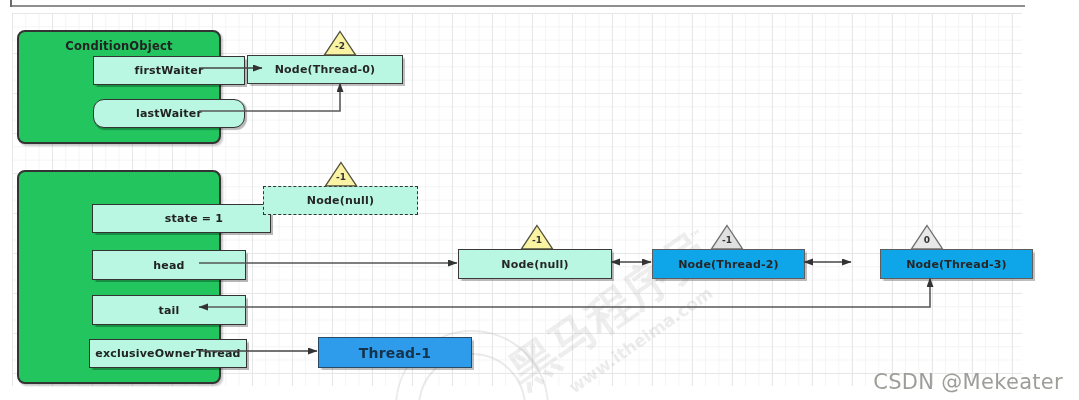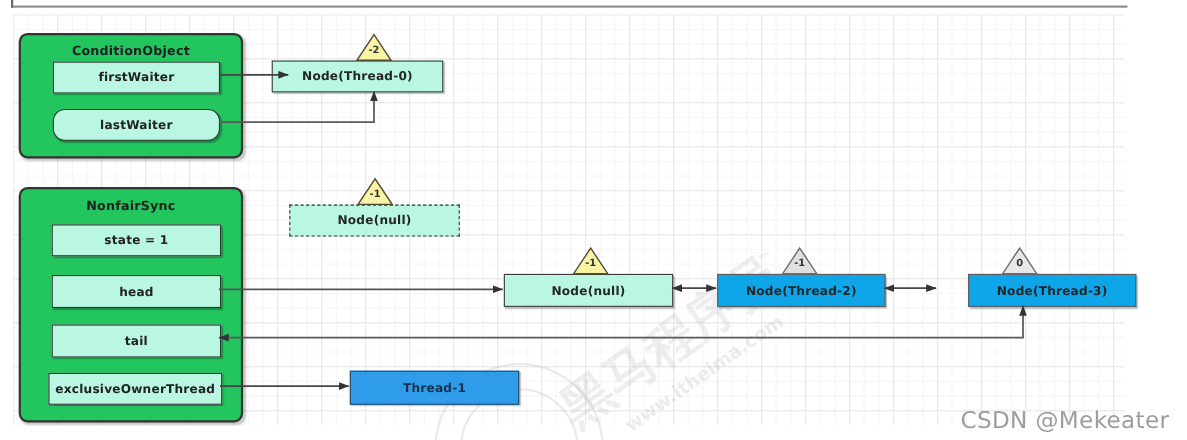--- a/index.html
+++ b/index.html
@@ -27,36 +27,36 @@
     box-shadow:2px 2px 2px rgba(0,0,0,0.22);z-index:3;
   }
   .group-title{
     position:absolute;left:0;right:0;text-align:center;
     font-weight:bold;font-size:11.5px;color:#222;letter-spacing:.2px;
   }
   .field{
     position:absolute;background:#b9f7e3;border:1.5px solid #333;
     box-shadow:1.5px 1.5px 1px rgba(0,0,0,0.28);
     display:flex;align-items:center;justify-content:center;
-    font-weight:bold;font-size:11px;color:#222;letter-spacing:.2px;
+    font-weight:bold;font-size:11px;color:#222;letter-spacing:.2px;margin-left:45px;
   }
   
   .node{
     position:absolute;display:flex;align-items:center;justify-content:center;
     font-weight:bold;font-size:11px;color:#262626;letter-spacing:.2px;
     border:1.5px solid #3a3a3a;box-shadow:1.5px 1.5px 1px rgba(0,0,0,0.25);z-index:3;
   }
   .node.cyan{background:#b9f7e3;}
   .node.cyan-dashed{background:#b9f7e3;border:1.6px dashed #333;box-shadow:none;}
   .node.gray{background:#0ea5e9;border-color:#5d5d5d;}
   .thread-box{
     position:absolute;display:flex;align-items:center;justify-content:center;
     background:#2f9ceb;border:1.5px solid #2a4a63;
     box-shadow:1.5px 1.5px 1px rgba(0,0,0,0.25);
-    font-weight:bold;font-size:11px;color:#14344e;letter-spacing:.2px;z-index:3;
+    font-weight:bold;font-size:14px;color:#14344e;letter-spacing:.2px;z-index:3;
   }
   
   .tri{position:absolute;width:34px;height:26px;z-index:4;}
   .tri svg{position:absolute;left:0;top:0;}
   .tri .tri-label{
     position:absolute;left:0;right:0;top:11px;text-align:center;
     font-size:9px;font-weight:bold;color:#333;
   }
   
   #arrows{position:absolute;left:0;top:0;z-index:5;pointer-events:none;}
@@ -91,22 +91,21 @@
   <div class="wm-url" style="left:555px;top:330px;font-size:17px;">www.itheima.com</div>
   <div class="wm-url" style="left:690px;top:228px;font-size:14px;">™</div>
 
   <div class="group" style="left:17px;top:30px;width:200px;height:110px;">
     <div class="group-title" style="top:7px;">ConditionObject</div>
     <div class="field" style="left:29px;top:24px;width:150px;height:27px;">firstWaiter</div>
     <div class="field" style="left:29px;top:67px;width:150px;height:27px;border-radius:11px;">lastWaiter</div>
   </div>
 
   <div class="group" style="left:17px;top:170px;width:200px;height:210px;">
-    <div class="group-title" style="top:8px;">NonfairSync</div>
-    <div class="field" style="left:28px;top:32px;width:152px;height:27px;">
+    <div class="field" style="left:28px;top:32px;width:152px;height:27px;padding-left:25px;">
       <span>state =</span>&nbsp;<span class="bold-val">1</span>
     </div>
     <div class="field" style="left:28px;top:78px;width:152px;height:28px;">head</div>
     <div class="field" style="left:28px;top:123px;width:152px;height:28px;">tail</div>
     <div class="field" style="left:25px;top:167px;width:156px;height:27px;">exclusiveOwnerThread</div>
   </div>
 
   <div class="node cyan" style="left:247px;top:55px;width:154px;height:27px;">Node(Thread-0)</div>
   <div class="node cyan-dashed" style="left:263px;top:186px;width:153px;height:27px;">Node(null)</div>
   <div class="node cyan" style="left:458px;top:249px;width:152px;height:28px;">Node(null)</div>

